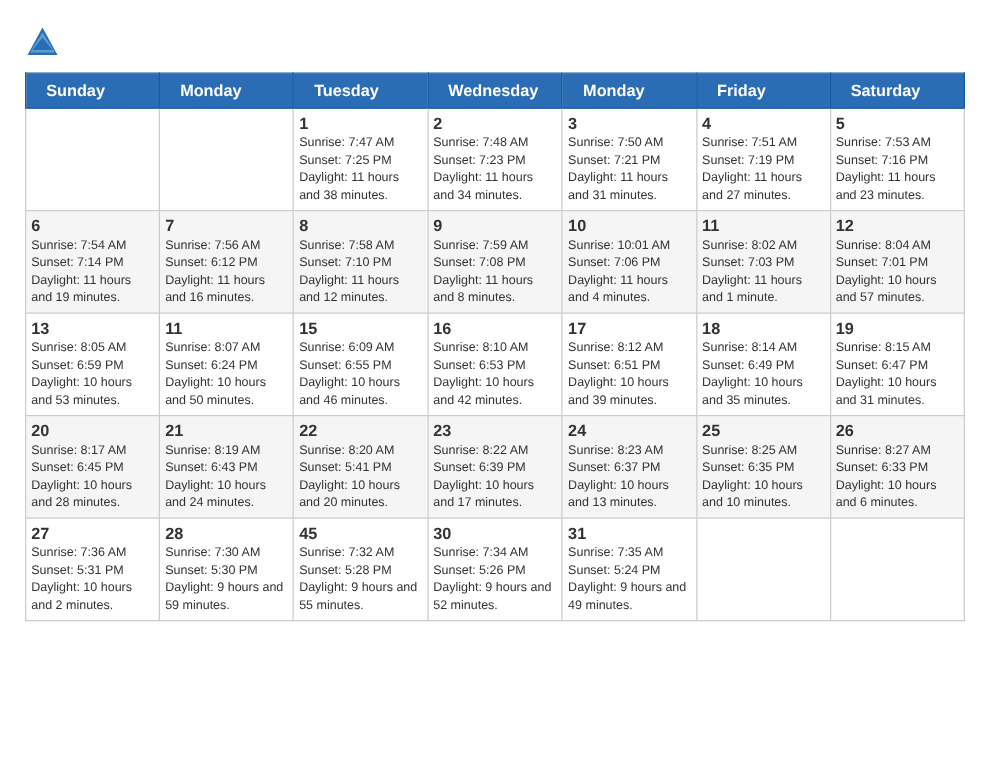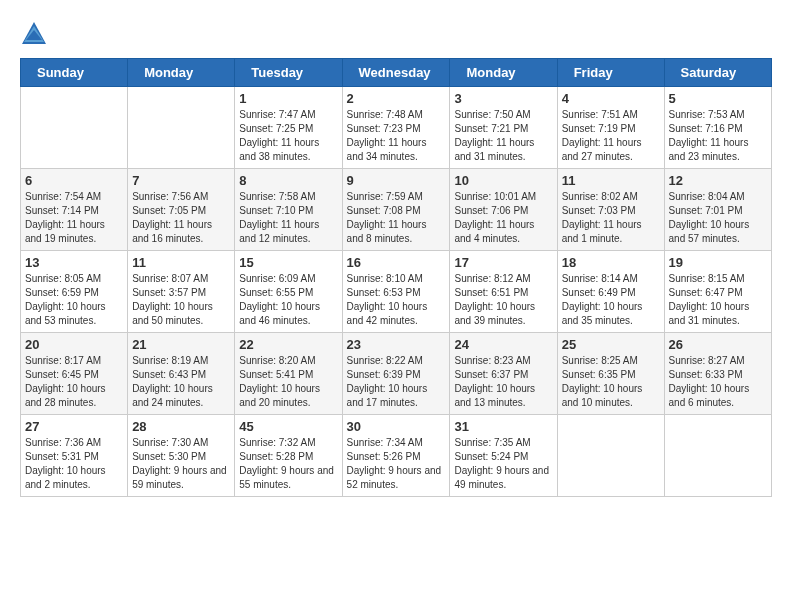--- a/index.html
+++ b/index.html
@@ -148,21 +148,21 @@
       <tr>
         <td>
           <span class="day-number">6</span>
           <div class="day-info">Sunrise: 7:54 AM
 Sunset: 7:14 PM
 Daylight: 11 hours and 19 minutes.</div>
         </td>
         <td>
           <span class="day-number">7</span>
           <div class="day-info">Sunrise: 7:56 AM
-Sunset: 7:05 PM
+Sunset: 6:12 PM
 Daylight: 11 hours and 16 minutes.</div>
         </td>
         <td>
           <span class="day-number">8</span>
           <div class="day-info">Sunrise: 7:58 AM
 Sunset: 7:10 PM
 Daylight: 11 hours and 12 minutes.</div>
         </td>
         <td>
           <span class="day-number">9</span>
@@ -192,21 +192,21 @@
       <tr>
         <td>
           <span class="day-number">13</span>
           <div class="day-info">Sunrise: 8:05 AM
 Sunset: 6:59 PM
 Daylight: 10 hours and 53 minutes.</div>
         </td>
         <td>
           <span class="day-number">11</span>
           <div class="day-info">Sunrise: 8:07 AM
-Sunset: 3:57 PM
+Sunset: 6:24 PM
 Daylight: 10 hours and 50 minutes.</div>
         </td>
         <td>
           <span class="day-number">15</span>
           <div class="day-info">Sunrise: 6:09 AM
 Sunset: 6:55 PM
 Daylight: 10 hours and 46 minutes.</div>
         </td>
         <td>
           <span class="day-number">16</span>

